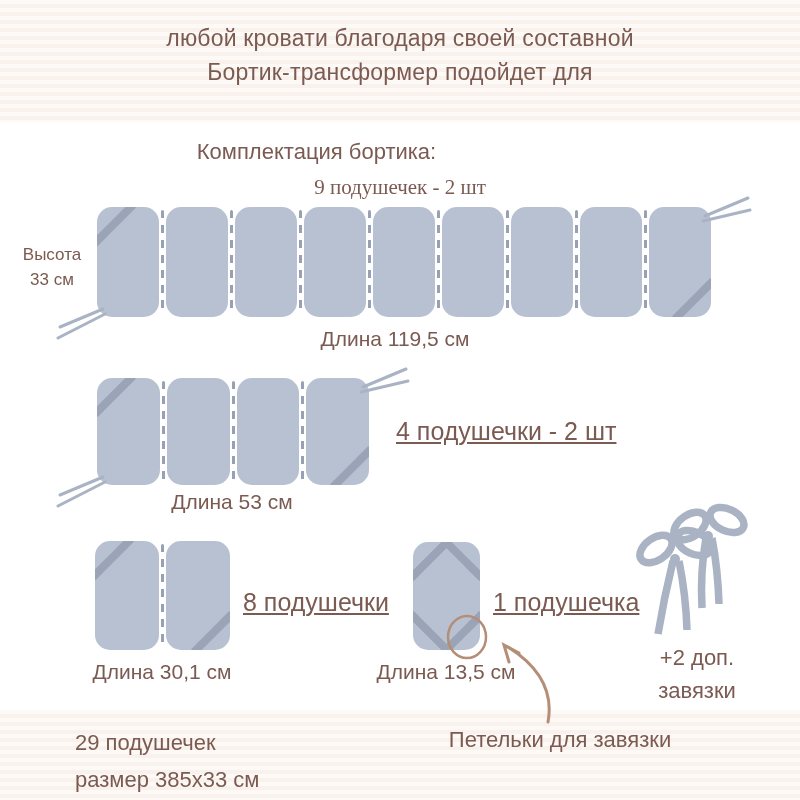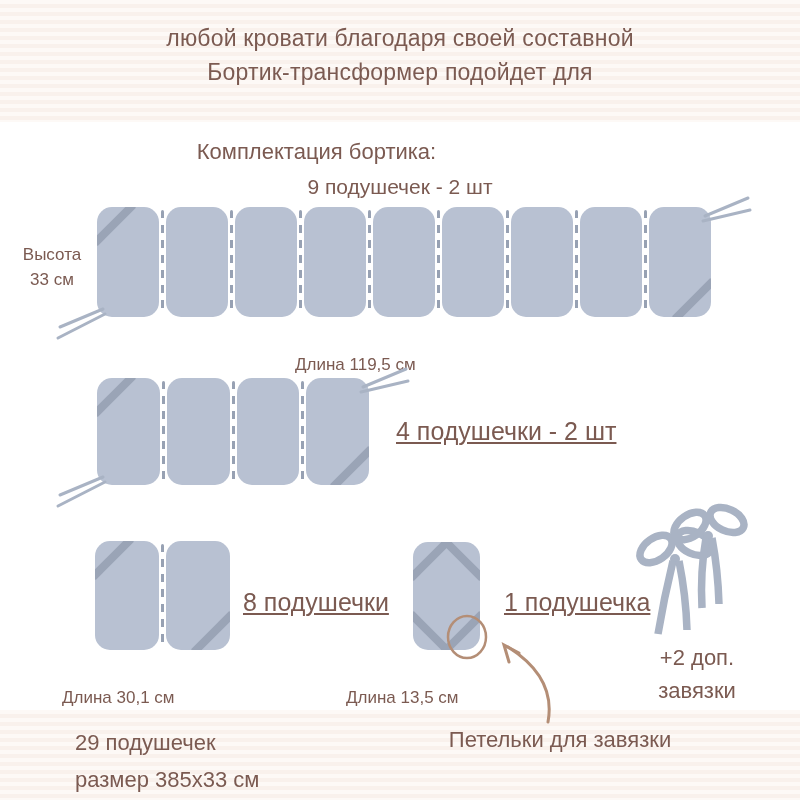--- a/index.html
+++ b/index.html
@@ -12,48 +12,48 @@
   #page{position:relative;width:800px;height:800px;background:#fff;overflow:hidden;}
 
   .stripe-band{position:absolute;left:0;width:800px;
     background:repeating-linear-gradient(to bottom,var(--stripe_a) 0 4px,var(--stripe_b) 4px 8px);}
   #band-top{top:0;height:122px;}
   #band-bottom{top:710px;height:90px;}
 
   .t-center{text-align:center;}
   #header-title{position:absolute;top:21px;left:0;width:800px;font-size:23px;line-height:34px;letter-spacing:.2px;}
   #kit-heading{position:absolute;top:139px;left:0;width:633px;font-size:22px;}
-  #row1-title{position:absolute;top:175px;left:0;width:800px;font-size:21px;}
+  #row1-title{position:absolute;top:175px;left:0;width:800px;font-size:21px;font-family:Liberation Serif, serif;}
 
   .piece{position:absolute;display:flex;gap:2px;}
   #piece-9{left:97px;top:207px;width:614px;height:110px;}
   #piece-4{left:97px;top:378px;width:272px;height:107px;}
   #piece-2{left:95px;top:541px;width:135px;height:109px;}
   #piece-1{left:413px;top:542px;width:67px;height:108px;}
 
   .pillow{position:relative;flex:1;background:var(--pillow);border-radius:15px;overflow:hidden;}
   .sep{width:3px;margin:3px 0;border-radius:2px;
     background:repeating-linear-gradient(to bottom,var(--dash) 0 8px,transparent 8px 15px);}
   .band{position:absolute;width:54px;height:8px;background:var(--band);}
   .band-tl{top:17px;left:17px;transform:translate(-50%,-50%) rotate(-45deg);}
   .band-br{bottom:17px;right:17px;transform:translate(50%,50%) rotate(-45deg);}
   .band-tr{top:17px;right:17px;transform:translate(50%,-50%) rotate(45deg);}
   .band-bl{bottom:17px;left:17px;transform:translate(-50%,50%) rotate(45deg);}
 
-  .dim-label{position:absolute;font-size:17px;text-align:left;width:200px;margin-top:28px;}
+  .dim-label{position:absolute;font-size:21px;text-align:center;width:200px;}
   #height-label{position:absolute;left:8px;top:242px;width:88px;font-size:17px;line-height:25px;text-align:center;}
   #len-9{left:295px;top:327px;}
   #len-4{left:132px;top:490px;}
   #len-2{left:62px;top:660px;}
   #len-1{left:346px;top:660px;}
 
   .side-title{position:absolute;font-size:25px;white-space:nowrap;text-decoration:underline;}
   #title-4{left:396px;top:417px;}
   #title-2{left:243px;top:588px;}
-  #title-1{left:493px;top:588px;margin-left:11px;}
+  #title-1{left:493px;top:588px;}
   #extras-label{position:absolute;left:612px;top:641px;width:170px;font-size:22px;line-height:33px;text-align:center;}
 
   #footer-total{position:absolute;left:75px;top:724px;font-size:22px;line-height:37px;}
   #footer-loops{position:absolute;left:420px;top:727px;width:280px;font-size:22px;text-align:center;}
 
   #overlay{position:absolute;left:0;top:0;width:800px;height:800px;pointer-events:none;}
   .tie{stroke:var(--tie);stroke-width:3;stroke-linecap:round;}
   .bow-loop{fill:none;stroke:var(--bow);stroke-width:7.5;}
   .bow-tail{fill:none;stroke:var(--bow);stroke-width:7.5;}
   .bow-knot{fill:var(--bow);}
@@ -113,20 +113,21 @@
       <div class="sep"></div>
       <div class="pillow"></div>
       <div class="sep"></div>
       <div class="pillow"></div>
       <div class="sep"></div>
       <div class="pillow">
         <i class="band band-br"></i>
       </div>
     </div>
   <div id="title-4" class="side-title">4 подушечки - 2 шт</div>
+  <div id="len-4" class="dim-label">Длина 53 см</div>
 
   <div id="piece-2" class="piece">
       <div class="pillow">
         <i class="band band-tl"></i>
       </div>
       <div class="sep"></div>
       <div class="pillow">
         <i class="band band-br"></i>
       </div>
     </div>

